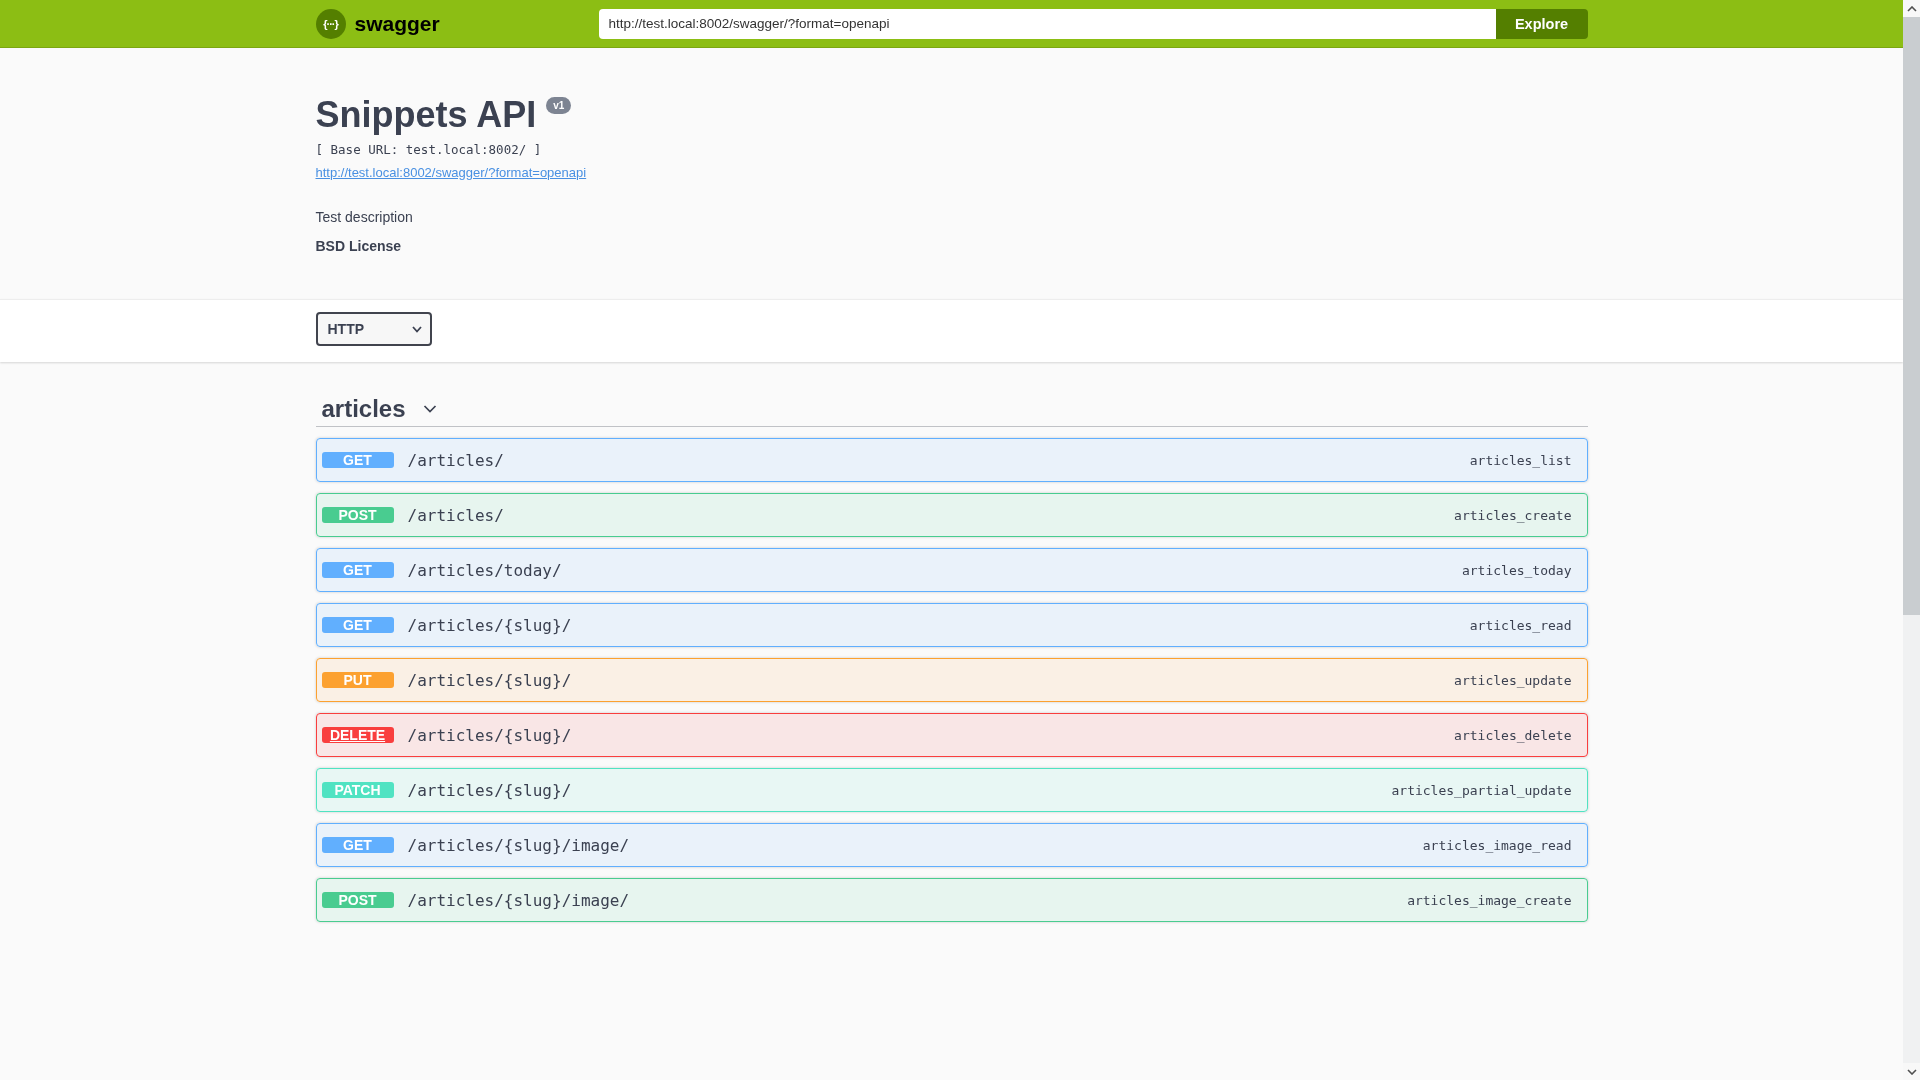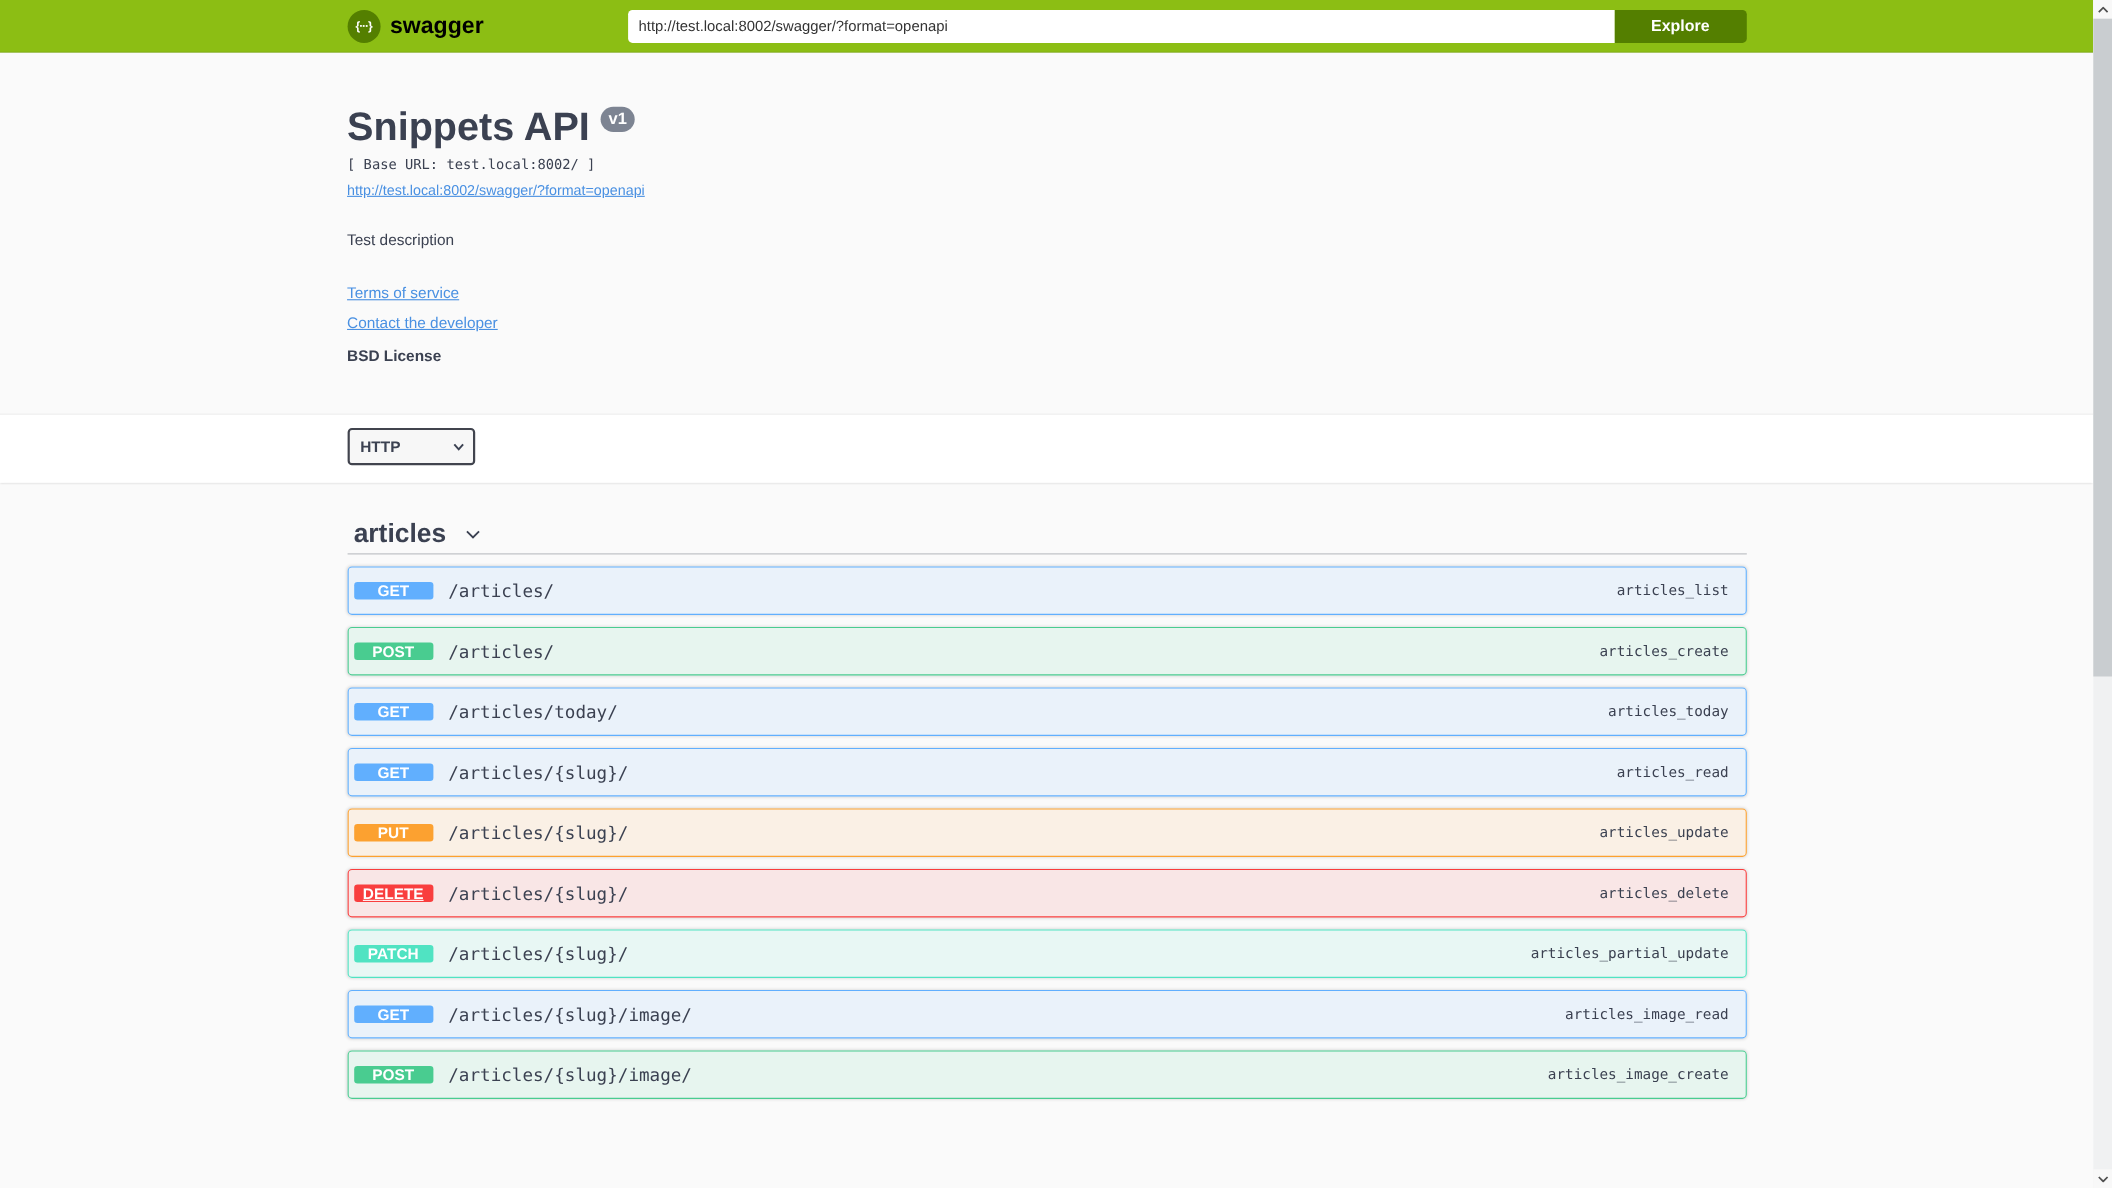--- a/index.html
+++ b/index.html
@@ -31,35 +31,35 @@
   }
   .logo-text { color: #000000; font-size: 21px; font-weight: 700; }
   .download-url { margin-left: auto; display: flex; height: 30px; }
   .url-input {
     width: 897px; height: 30px; border: none; outline: none;
     border-radius: 4px 0 0 4px; padding: 0 10px;
     font-size: 13.5px; color: #333; font-family: "Liberation Sans", sans-serif;
     background: #fff;
   }
   .explore-btn {
-    width: 120px; height: 30px; border: none; cursor: pointer;
+    width: 92px; height: 30px; border: none; cursor: pointer;
     border-radius: 0 4px 4px 0;
     background: var(--explore-bg, #547f00);
     color: #fff; font-weight: 700; font-size: 14.5px;
     font-family: "Liberation Sans", sans-serif;
   }
 
   
   .info-wrap { background: #fafafa; }
   .info { padding: 45px 0 45px 0; }
   .api-title { display: flex; align-items: flex-start; gap: 10px; }
   .api-title h2 { font-size: 36px; font-weight: 700; color: var(--text, #3b4151); line-height: 1.2; }
   .version-badge {
     background: var(--version-badge-bg, #7d8492);
-    color: #fff; font-size: 15px; font-weight: 700;
+    color: #fff; font-size: 10px; font-weight: 700;
     border-radius: 57px; padding: 3px 7px; margin-top: 4px;
     display: inline-block;
   }
   .base-url {
     margin-top: 6px; font-family: "DejaVu Sans Mono", "Liberation Mono", monospace;
     font-size: 12.5px; color: var(--text, #3b4151);
   }
   .spec-link {
     display: inline-block; margin-top: 8px; font-size: 13px;
     color: var(--link, #4990e2); text-decoration: underline; cursor: pointer;
@@ -179,24 +179,20 @@
 
   <div class="info-wrap">
     <div class="container info">
       <div class="api-title">
         <h2>Snippets API</h2>
         <span class="version-badge">v1</span>
       </div>
       <div class="base-url">[ Base URL: test.local:8002/ ]</div>
       <a class="spec-link">http://test.local:8002/swagger/?format=openapi</a>
       <div class="api-description">Test description</div>
-      <div class="info-links">
-        <div class="row"><a>Terms of service</a></div>
-        <div class="row"><a>Contact the developer</a></div>
-      </div>
       <div class="license-text">BSD License</div>
     </div>
   </div>
 
   <div class="scheme-wrap">
     <div class="container scheme-row">
       <div class="schemes">
         <div class="schemes-select-wrap">
           <select class="schemes-select"><option>HTTP</option></select>
           <svg class="select-chevron" width="12" height="12" viewBox="0 0 12 12">

